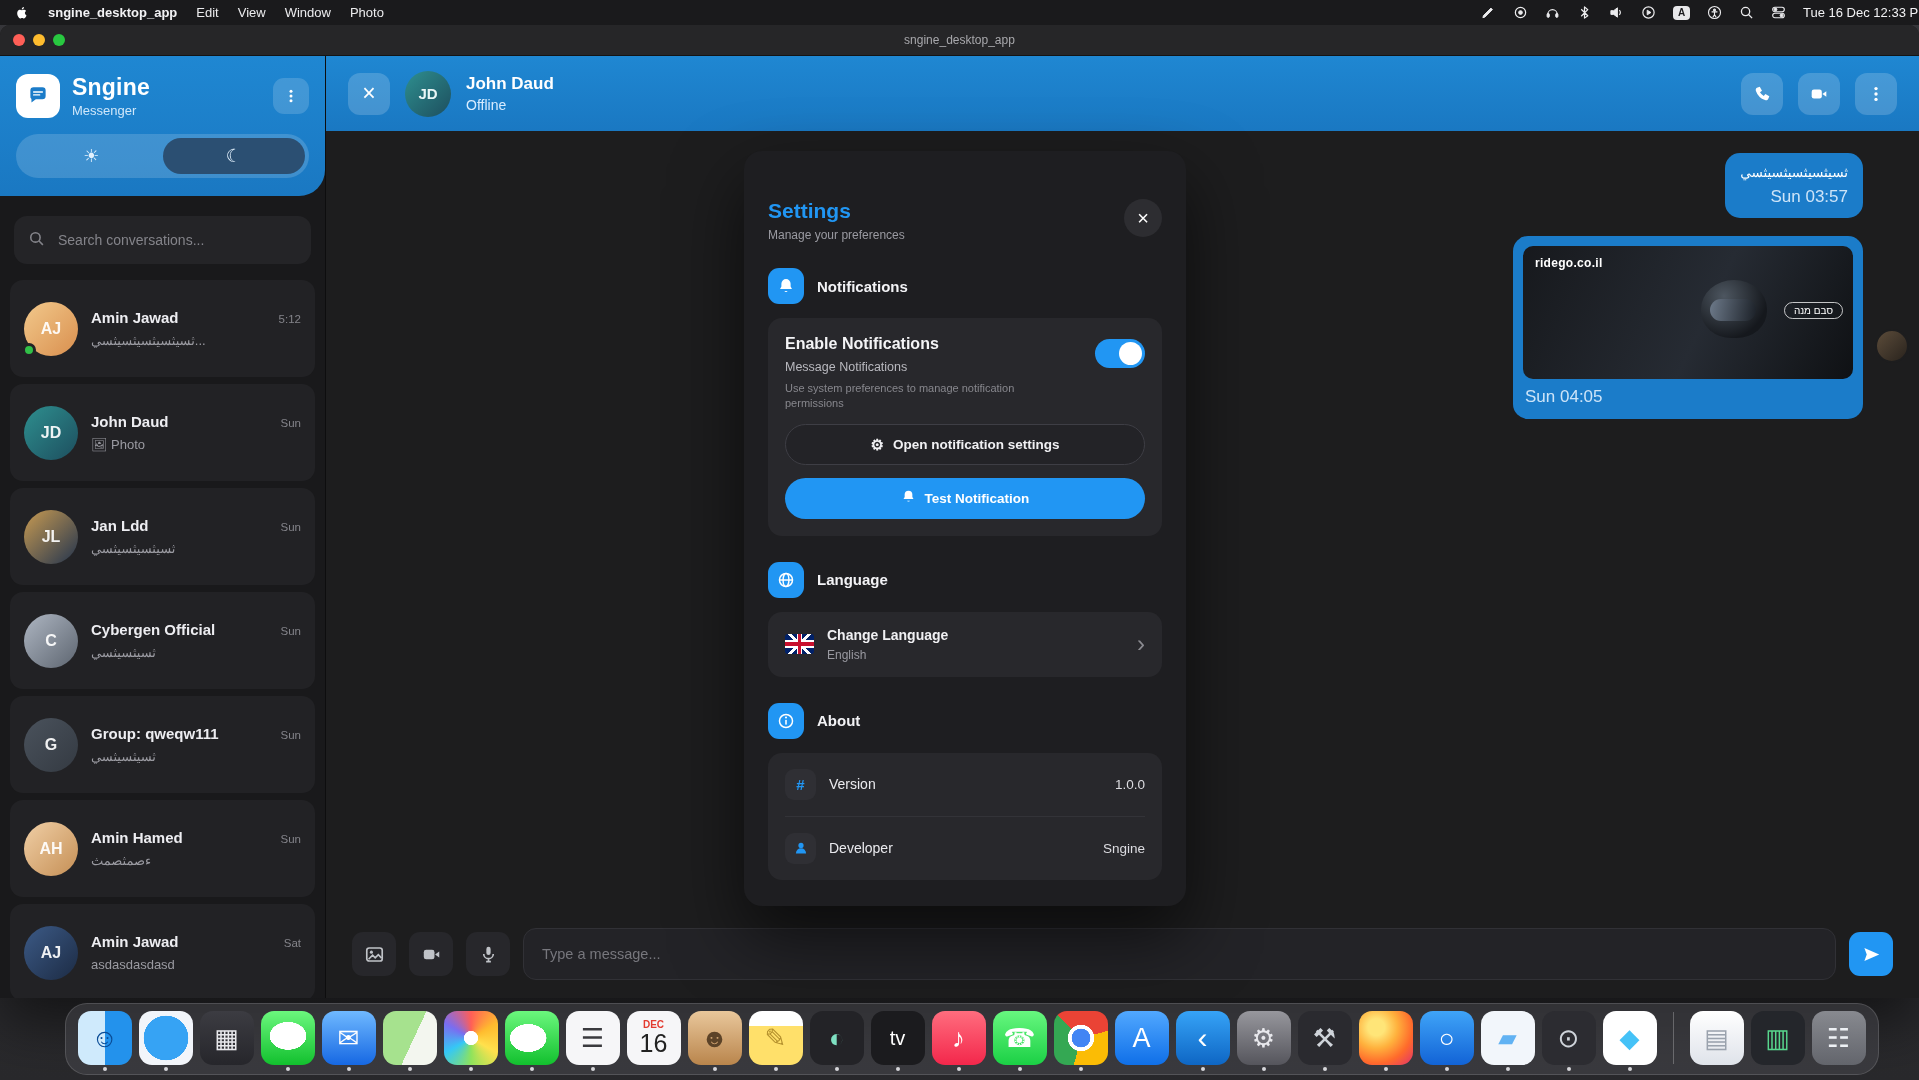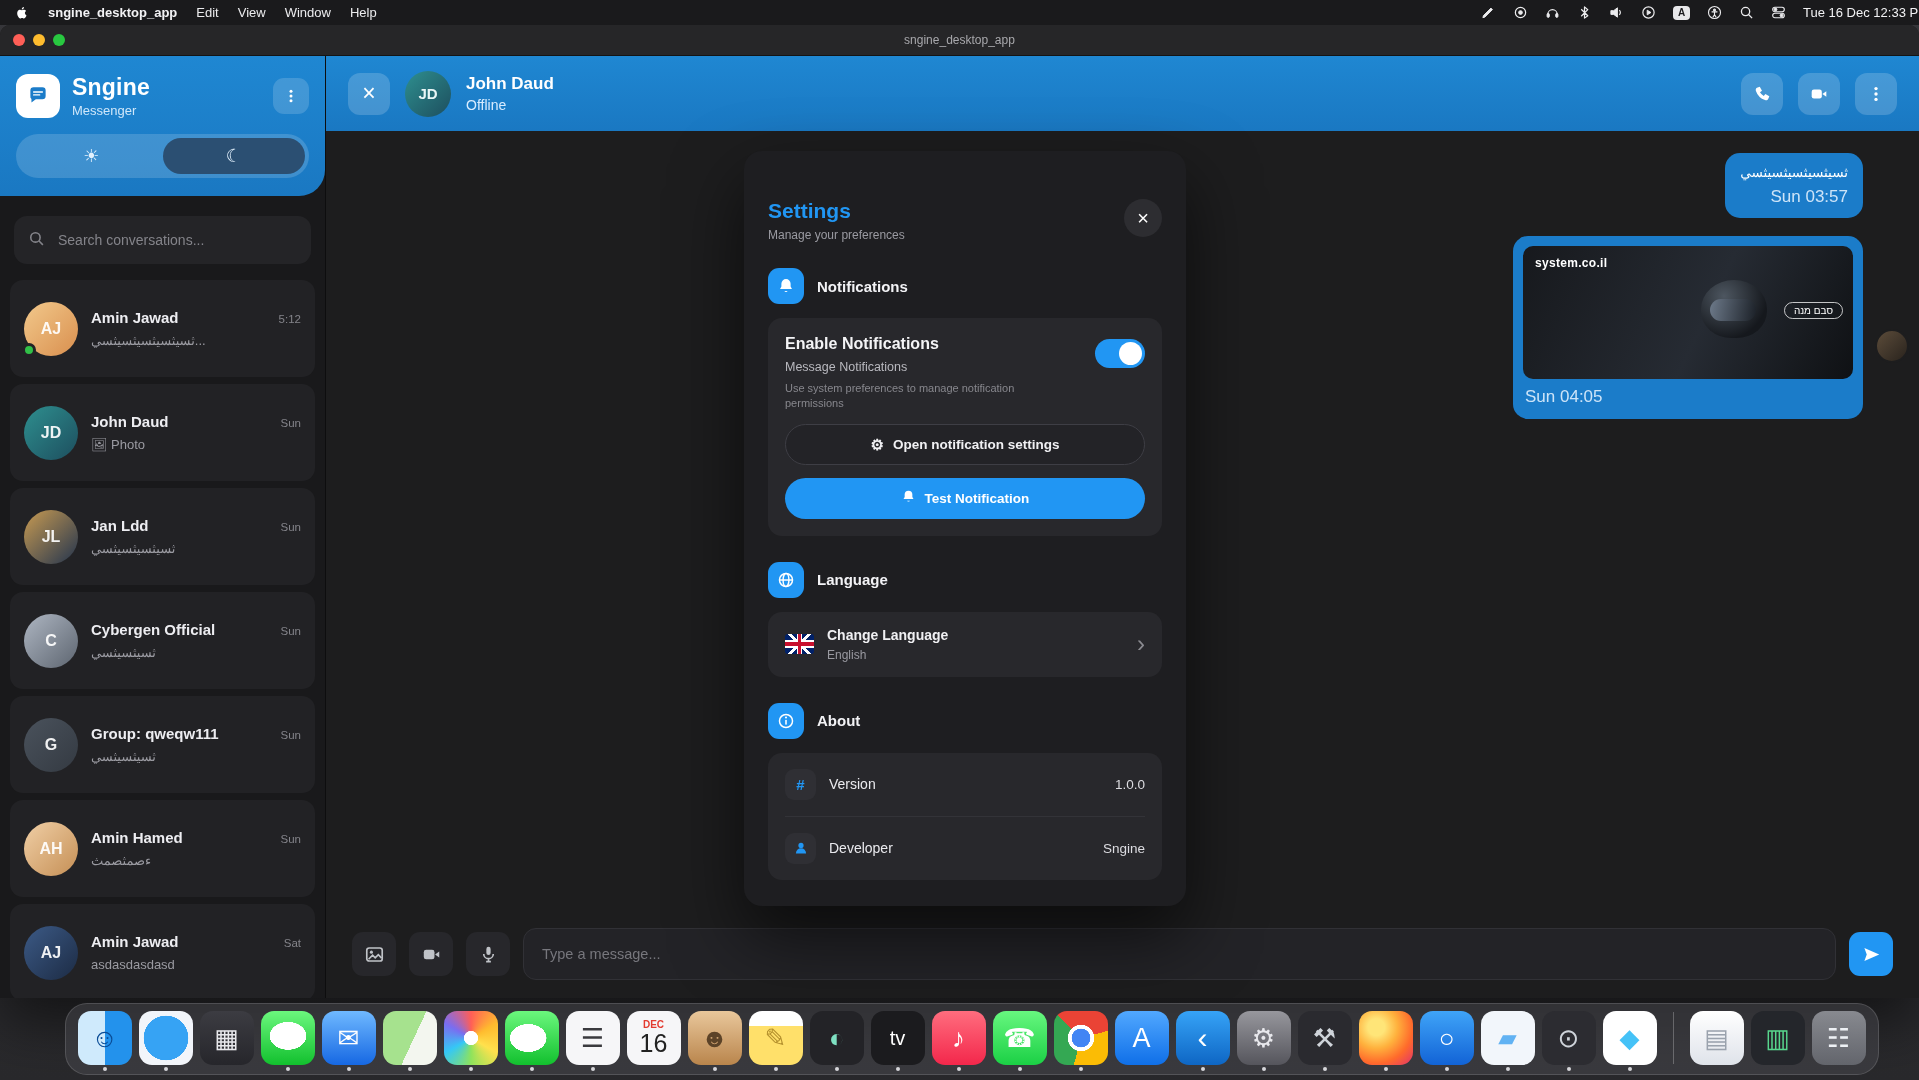--- a/index.html
+++ b/index.html
@@ -169,21 +169,21 @@
     <div class="mb-left">
       <span class="mb-apple">
         <svg viewBox="0 0 16 16">
             <path d="M11.6 8.6c0-1.5 1.2-2.2 1.3-2.3-.7-1-1.8-1.2-2.2-1.2-1-.1-1.8.5-2.3.5-.5 0-1.2-.5-2-.5-1 0-2 .6-2.5 1.5-1.1 1.9-.3 4.7.8 6.2.5.8 1.1 1.6 1.9 1.6.8 0 1.1-.5 2-.5s1.2.5 2 .5c.8 0 1.4-.8 1.9-1.5.6-.9.8-1.7.8-1.8 0 0-1.6-.6-1.7-2.5zM10 3.9c.4-.5.7-1.2.6-1.9-.6 0-1.3.4-1.7.9-.4.4-.7 1.1-.6 1.8.7.1 1.3-.3 1.7-.8z"></path>
           </svg>
       </span>
       <span class="mb-app">sngine_desktop_app</span>
       <span class="mb-item">Edit</span>
       <span class="mb-item">View</span>
       <span class="mb-item">Window</span>
-      <span class="mb-item">Help</span>
+      <span class="mb-item">Photo</span>
     </div>
     <div class="mb-right">
       <span class="mb-ic">
           <svg viewBox="0 0 16 16">
             <path d="M2 13.5l2.2-.6 8-8-1.6-1.6-8 8-.6 2.2z" fill="#ececee" stroke="none"></path>
           </svg>
         </span>
       <span class="mb-ic">
           <svg viewBox="0 0 16 16" fill="none">
             <circle cx="8" cy="8" r="5.5" stroke-width="1.3"></circle>
@@ -391,21 +391,21 @@
         </div>
 
         <div class="chat-body">
           <div class="messages">
             <div class="bubble text-bubble">
               <div class="msg-text">ثسيثسيثسيثسيثسي</div>
               <div class="msg-time">Sun 03:57</div>
             </div>
             <div class="bubble img-bubble">
               <div class="msg-img">
-                <span class="img-brand">system.co.il</span>
+                <span class="img-brand">ridego.co.il</span>
                 <span class="img-badge">סבם מנה</span>
                 <span class="helmet"></span>
               </div>
               <div class="msg-time left">Sun 04:05</div>
               <span class="read-avatar"></span>
             </div>
           </div>
         </div>
 
         <div class="composer">

